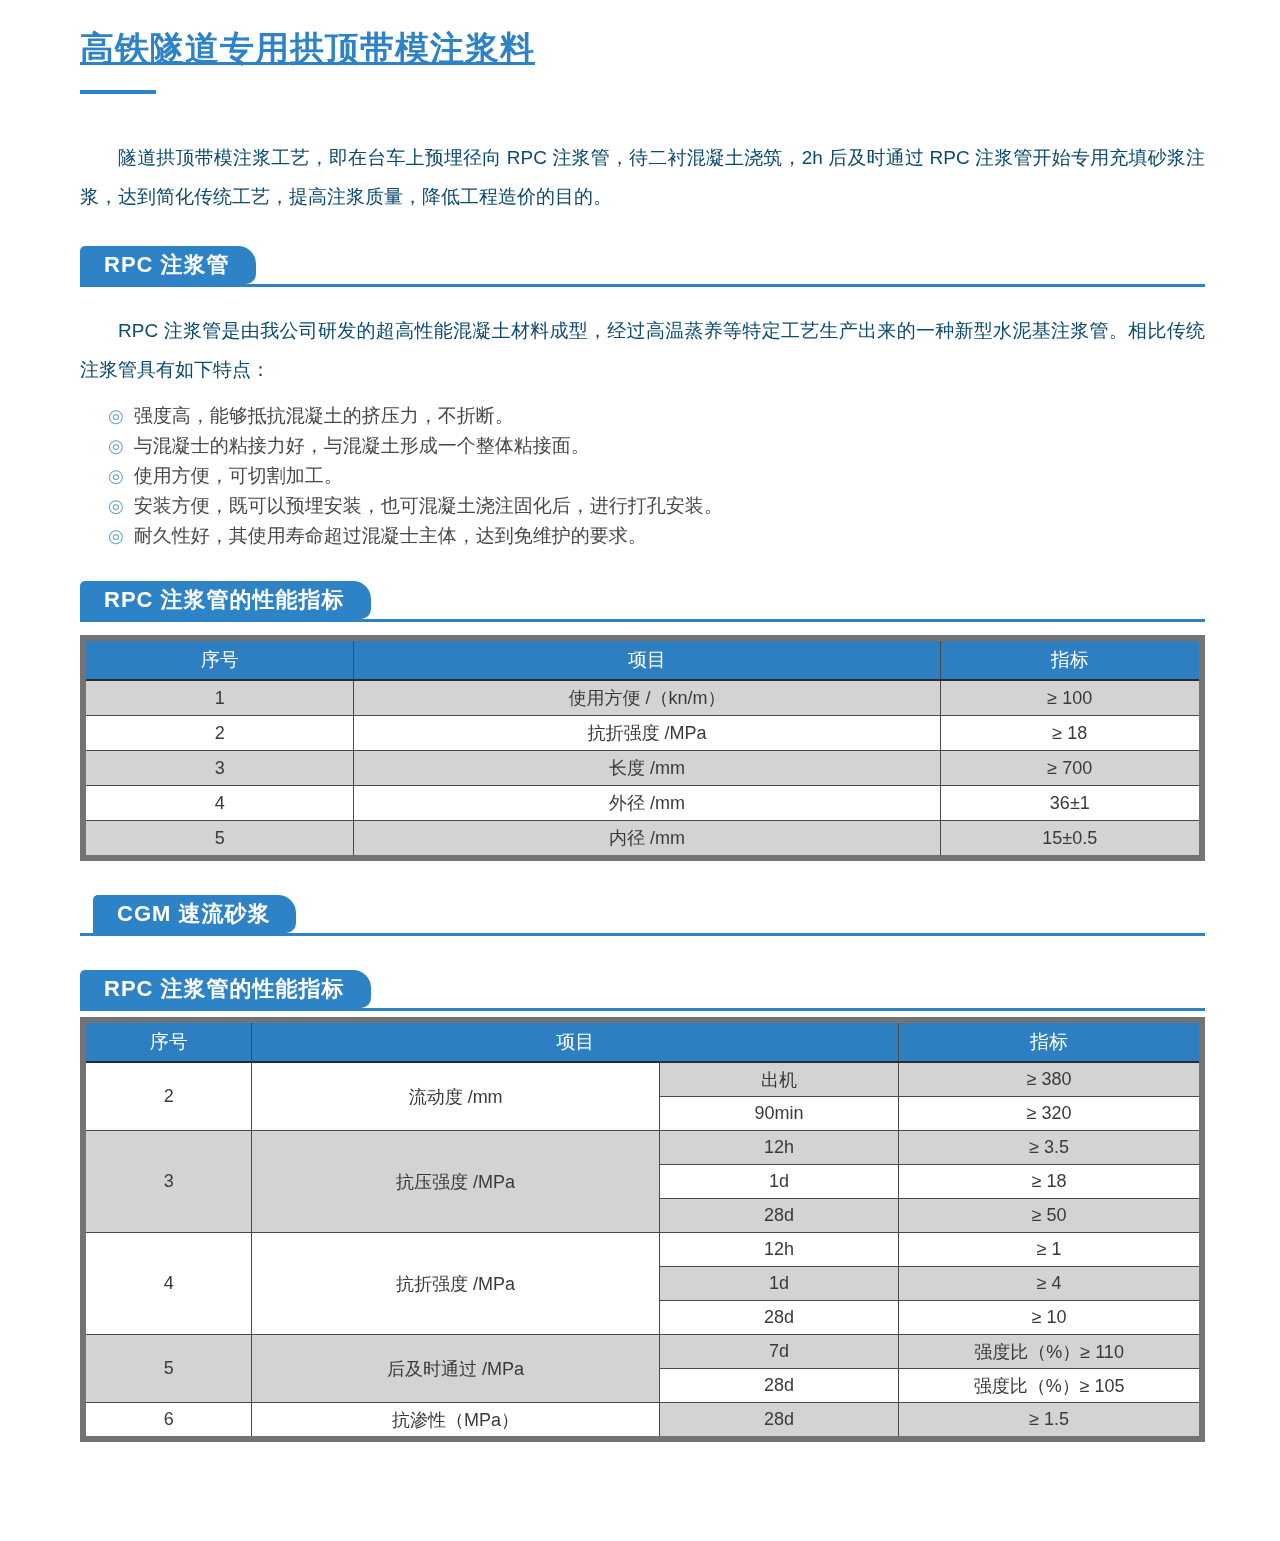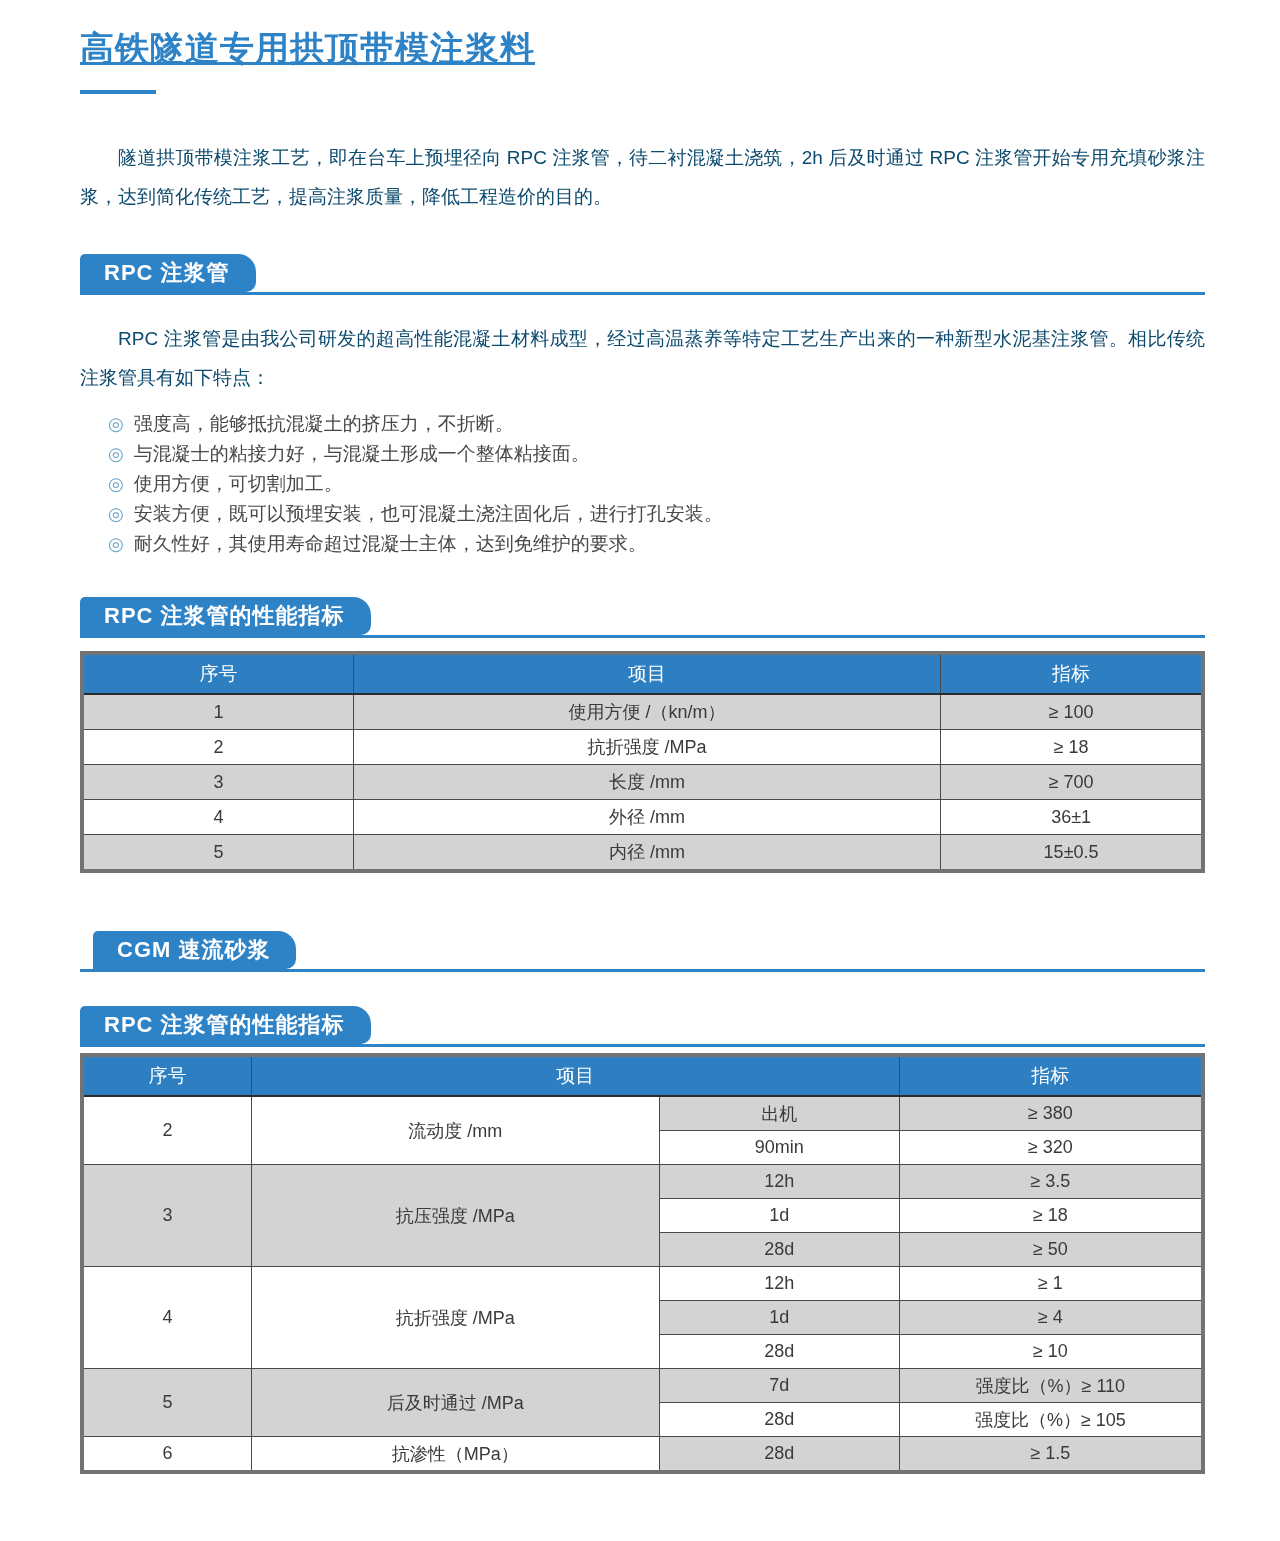--- a/index.html
+++ b/index.html
@@ -21,21 +21,21 @@
 
   
   .para{
     font-size:19px;line-height:39px;color:#0c4a6e;
     text-align:justify;text-indent:2em;margin:0;
   }
 
   
   .badge-row{
     border-bottom:3px solid #2e82c6;
-    margin-top:38px;
+    margin-top:30px;
     line-height:0;
   }
   .badge{
     display:inline-block;
     background:#2e82c6;color:#ffffff;
     font-size:22px;font-weight:bold;
     line-height:38px;
     padding:0 26px 0 24px;
     border-radius:5px 18px 10px 0;
     letter-spacing:1px;
@@ -47,21 +47,21 @@
     font-size:19px;line-height:30px;color:#474747;
     display:flex;align-items:baseline;
   }
   .bullet-mark{
     color:#66a3c8;font-size:18px;margin-right:10px;flex:0 0 auto;
   }
 
   
   table{
     border-collapse:collapse;width:100%;table-layout:fixed;
-    border:4px solid #737373;
+    border:6px solid #737373;
     margin-top:13px;
   }
   td,th{
     border:1px solid #4a4a4a;
     text-align:center;vertical-align:middle;
     font-size:18px;color:#3a3a3a;
     padding:0 4px;font-weight:normal;
     overflow:hidden;white-space:nowrap;
   }
   thead th{
@@ -150,21 +150,21 @@
           <td>36±1</td>
         </tr>
         <tr>
           <td class="gray">5</td>
           <td class="gray">内径 /mm</td>
           <td class="gray">15±0.5</td>
         </tr>
       </tbody>
   </table>
 
-  <div class="badge-row" style="margin-top:58px;padding-left:13px;">
+  <div class="badge-row" style="margin-top:34px;padding-left:13px;">
     <span class="badge">CGM 速流砂浆</span>
   </div>
 
 
   <div class="badge-row" style="margin-top:34px;">
     <span class="badge">RPC 注浆管的性能指标</span>
   </div>
 
   <table class="t2" style="margin-top:6px;">
     <colgroup>

